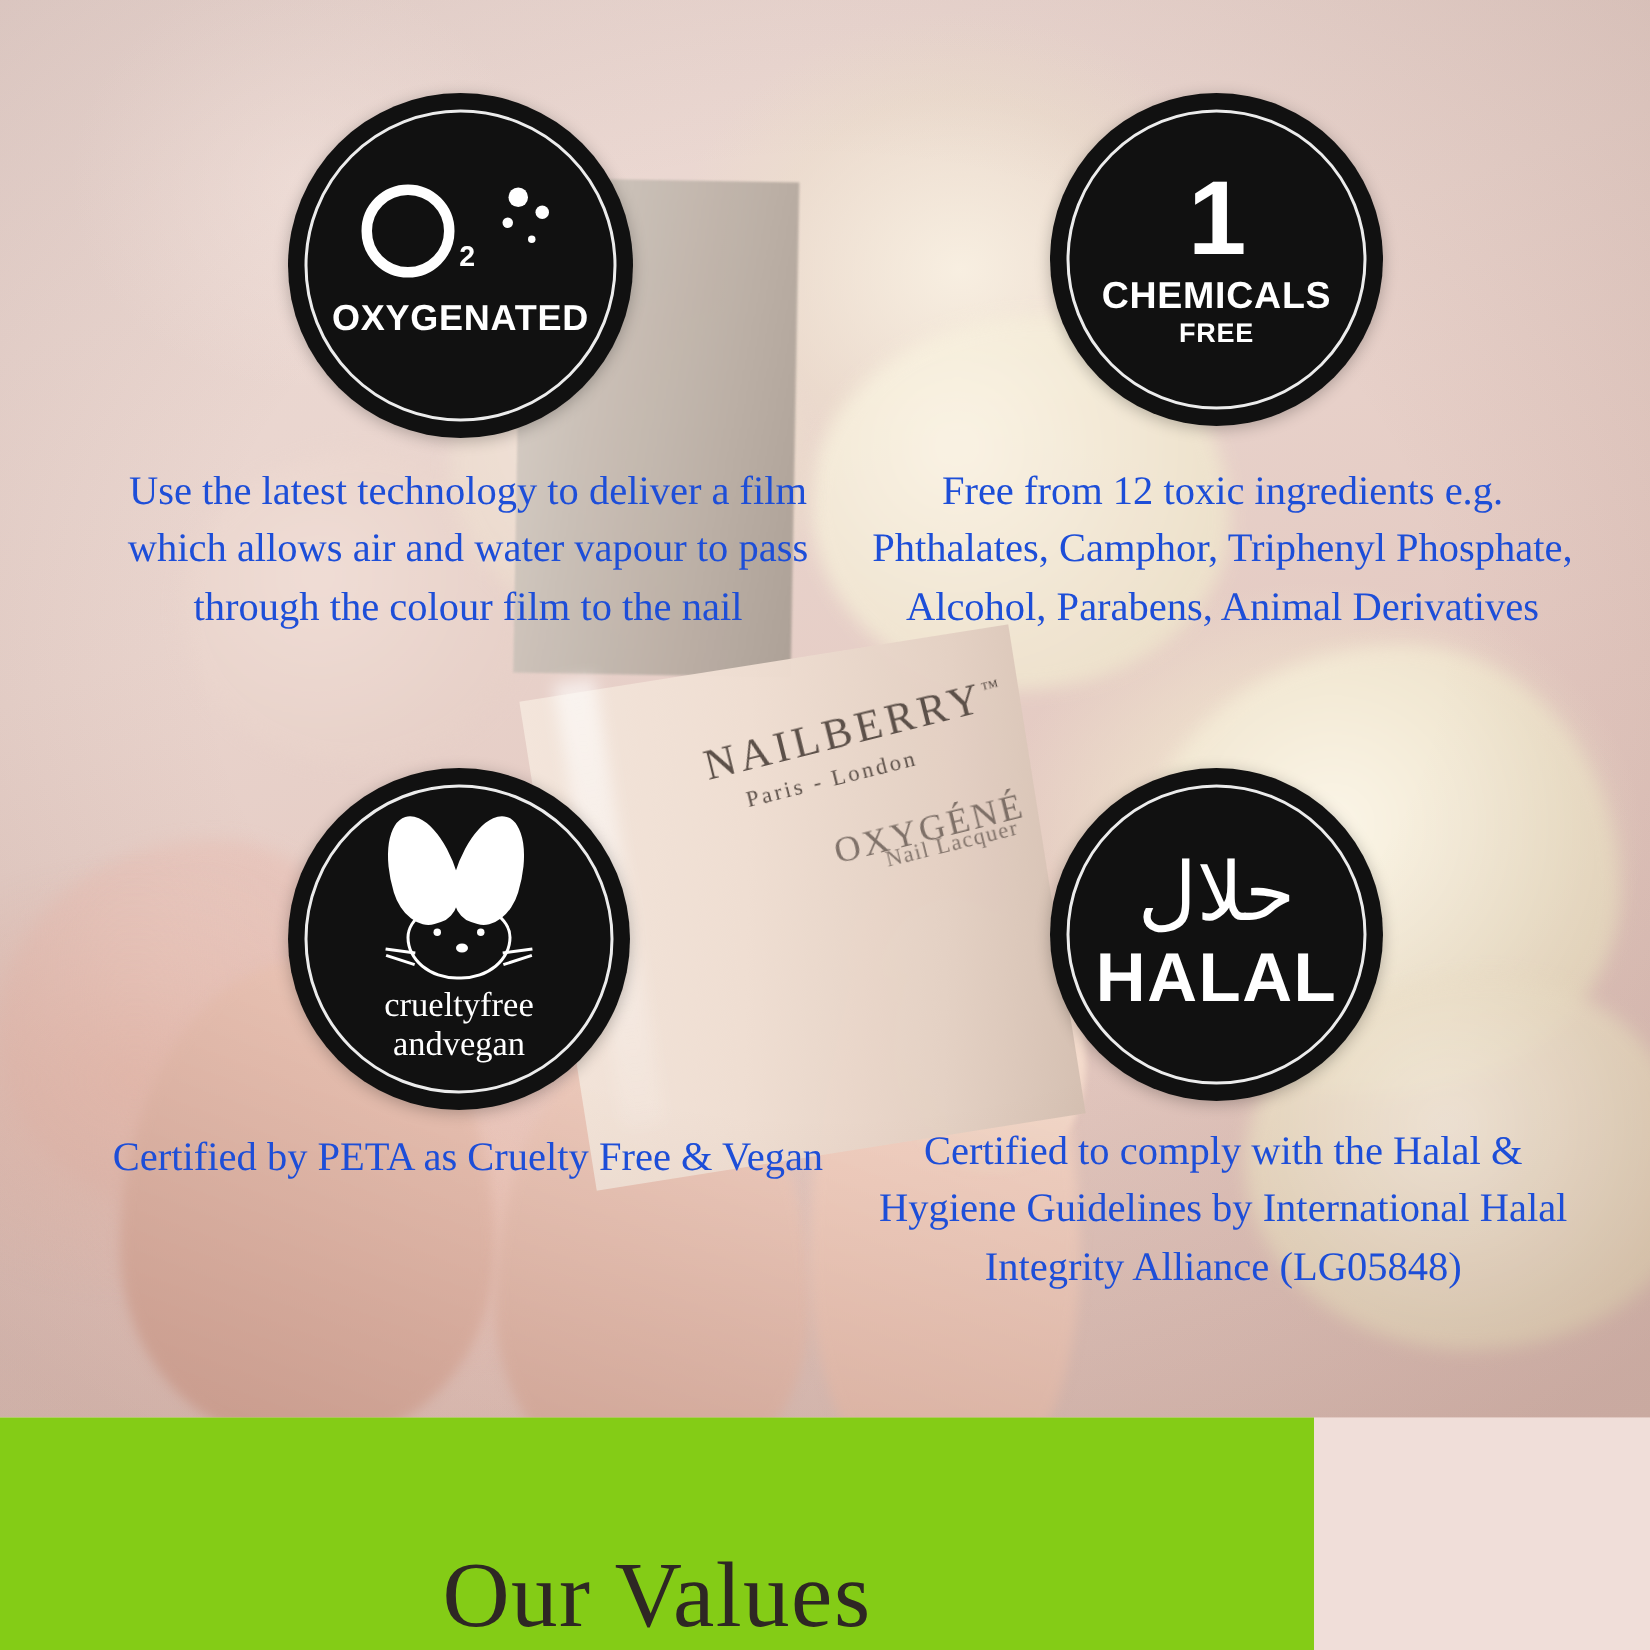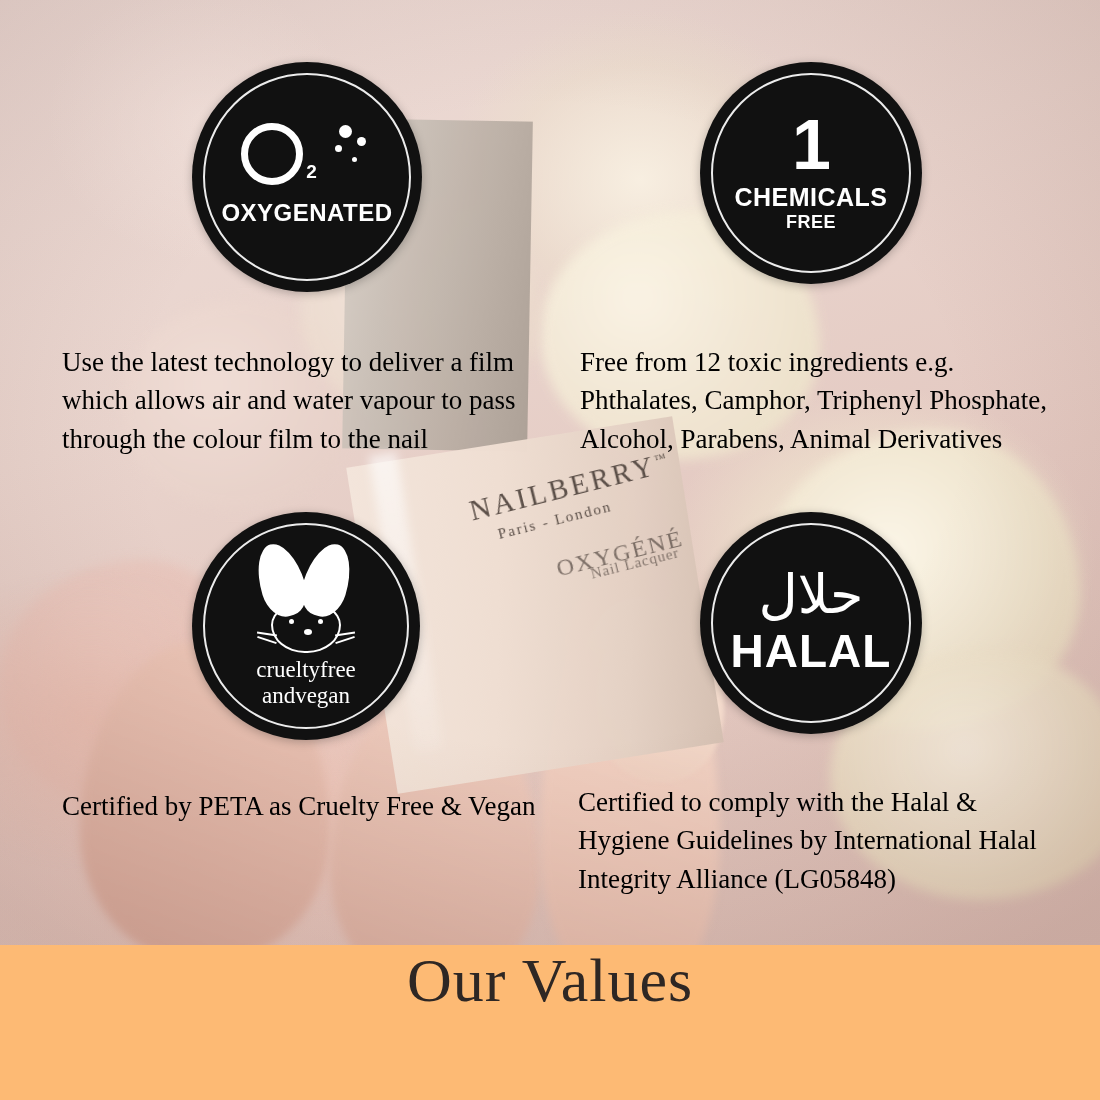--- a/index.html
+++ b/index.html
@@ -242,41 +242,40 @@
   .halal-label {
     font-size: 46px;
     font-weight: 700;
     letter-spacing: 1px;
     margin-top: 2px;
   }
 
   
   .caption {
     position: absolute;
-    color: #000000;
+    color: #1d4ed8;
     font-family: "Liberation Serif", serif;
     font-size: 27px;
     line-height: 1.42;
-    text-align: left;
-    margin-top: 35px;
+    text-align: center;
   }
   #caption-oxygenated { left: 62px;  top: 308px; width: 500px; }
   #caption-chemicals  { left: 580px; top: 308px; width: 470px; }
   #caption-cruelty    { left: 62px;  top: 752px; width: 500px; }
   #caption-halal      { left: 578px; top: 748px; width: 475px; }
 
   
   .footer {
     position: absolute;
     left: 0; bottom: 0;
-    width: 1100px;
+    width: 876px;
     height: 155px;
-    background: #fdba74;
+    background: #84cc16;
     display: flex;
-    align-items: flex-start;
+    align-items: flex-end;
     justify-content: center;
   }
   .footer-title {
     font-family: "Liberation Serif", serif;
     font-size: 62px;
     color: #2e2724;
     letter-spacing: 1px;
   }
 </style>
 </head>

